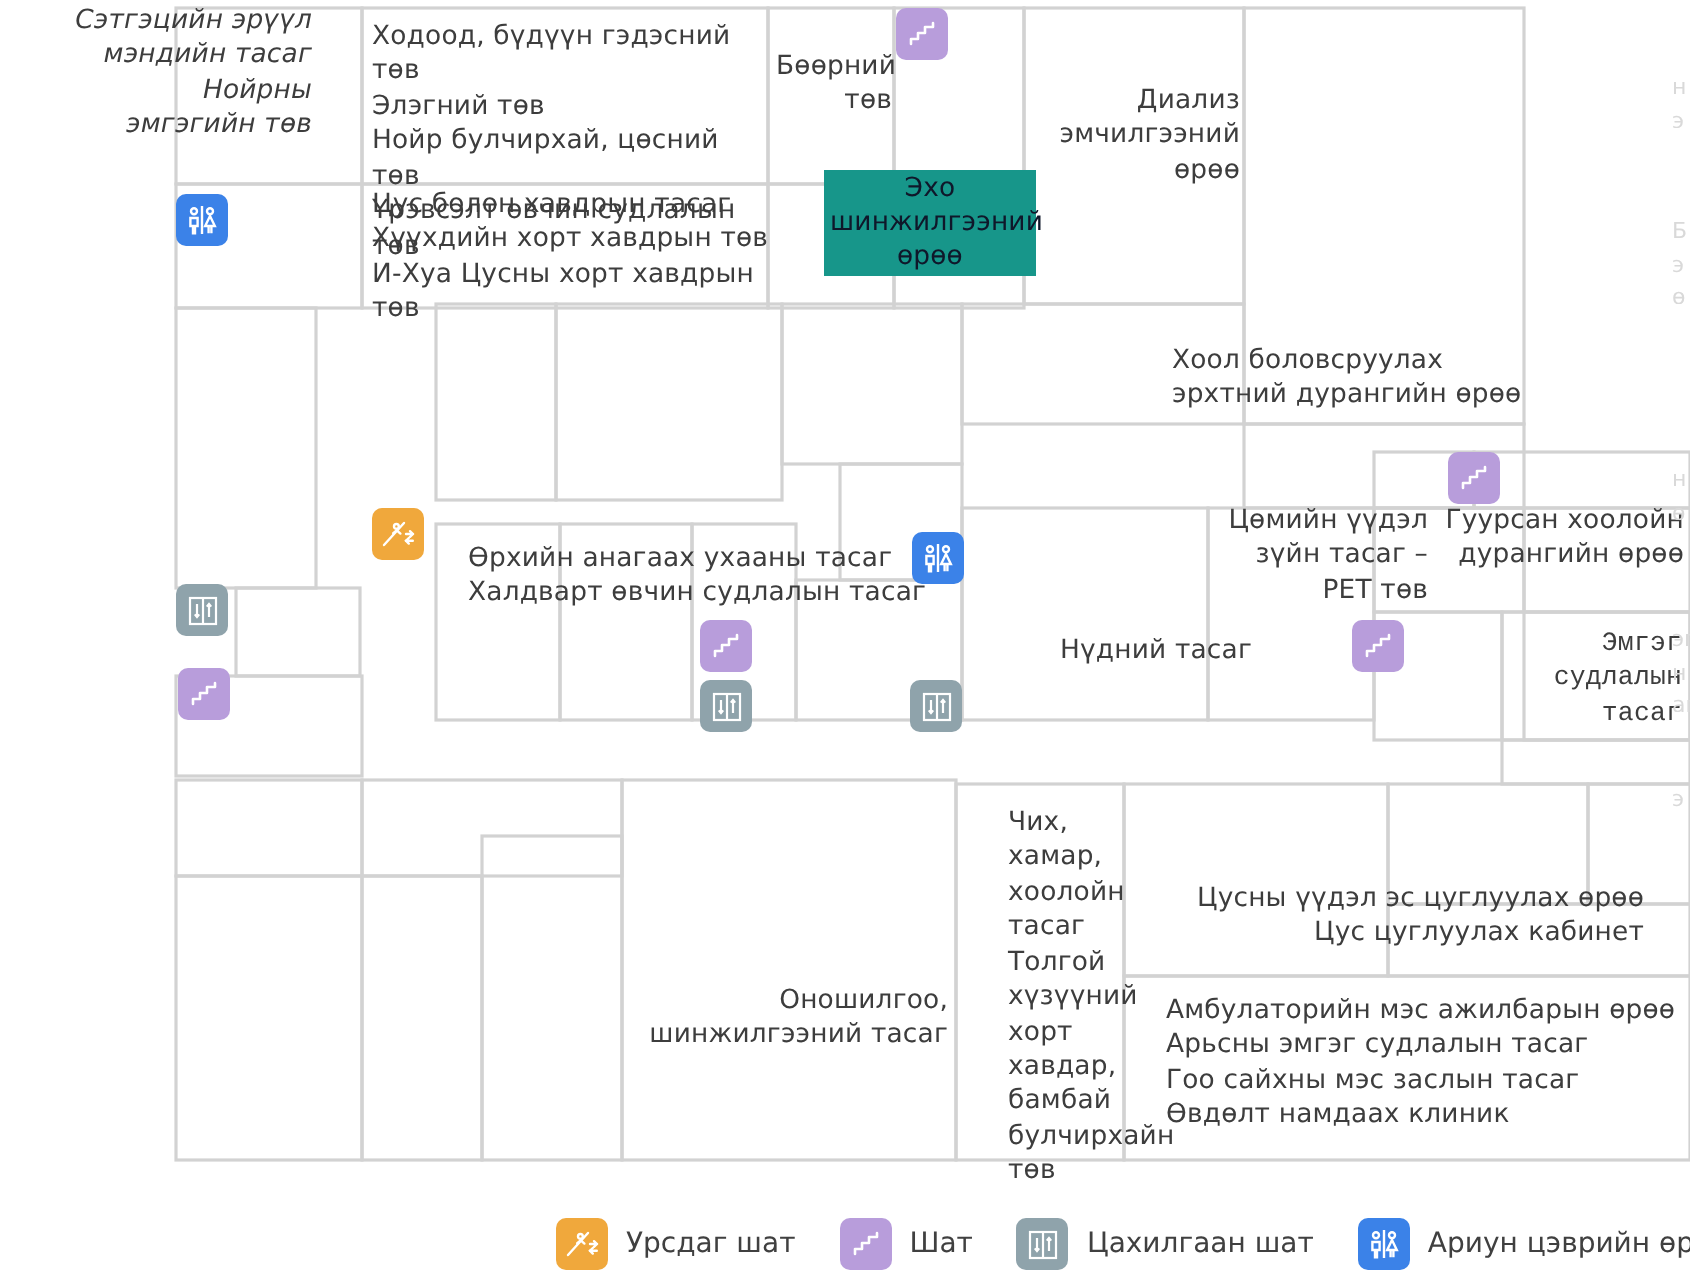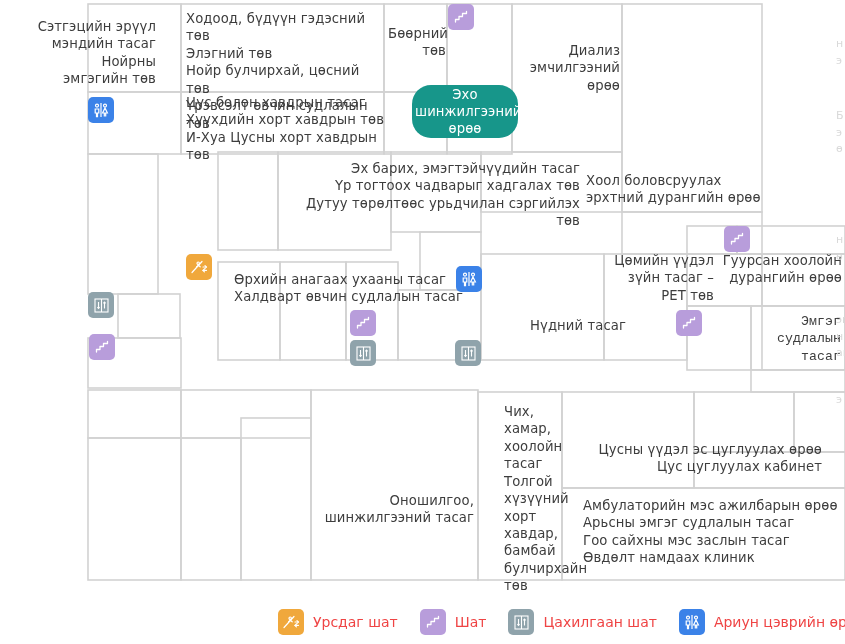--- a/index.html
+++ b/index.html
@@ -37,26 +37,25 @@
     color: #3d3d3d;
     white-space: pre-line;
     letter-spacing: 0.1px;
   }
   .room-label.align-left   { text-align: left; }
   .room-label.align-right  { text-align: right; }
   .room-label.align-center { text-align: right; }
 
   .room-label.highlight {
     background: #17968a;
-    color: #ffffff;
+    color: #0f172a;
     text-align: center;
     padding: 1px 3px;
     box-sizing: border-box;
     line-height: 1.3;
-    border-radius: 19px;
   }
 
   
   .map-icon {
     position: absolute;
     width: 26px;
     height: 26px;
     border-radius: 5px;
     display: flex;
     align-items: center;
@@ -95,21 +94,21 @@
     height: 26px;
     border-radius: 5px;
     display: flex;
     align-items: center;
     justify-content: center;
     flex: 0 0 auto;
     box-sizing: border-box;
   }
   .legend-text {
     font-size: 14px;
-    color: #ef4444;
+    color: #404040;
     margin-left: 9px;
   }
 
   
   .edge-ghost {
     position: absolute;
     color: #d9d9d9;
     font-size: 11px;
     line-height: 1.5;
     white-space: pre-line;
@@ -180,21 +179,21 @@
       <rect x="694" y="452" width="151" height="36"></rect>
 
       <rect x="562" y="488" width="283" height="92"></rect>
 
       <rect x="762" y="306" width="83" height="64"></rect>
       <rect x="751" y="370" width="94" height="22"></rect>
 
     </g>
   </svg>
 
-  <div class="room-label align-right" style="left:18px; top:18px; width:138px;">Сэтгэцийн эрүүл
+  <div class="room-label align-right" style="left:18px; top:2px; width:138px;font-style:italic;">Сэтгэцийн эрүүл
 мэндийн тасаг
 Нойрны
 эмгэгийн  төв</div>
 
   <div class="room-label align-left" style="left:186px; top:10px; width:200px;">Ходоод, бүдүүн гэдэсний төв
 Элэгний төв
 Нойр булчирхай, цөсний төв
 Үрэвсэлт өвчин судлалын төв</div>
 
   <div class="room-label align-left" style="left:186px; top:94px; width:200px;">Цус болон хавдрын тасаг
@@ -205,23 +204,20 @@
 төв</div>
 
   <div class="room-label highlight" style="left:412px; top:85px; width:106px;">Эхо
 шинжилгээний
 өрөө</div>
 
   <div class="room-label align-center" style="left:516px; top:42px; width:104px;">Диализ
 эмчилгээний
 өрөө</div>
 
-  <div class="room-label align-center" style="left:300px; top:160px; width:280px;">Эх барих, эмэгтэйчүүдийн тасаг
-Үр тогтоох чадварыг хадгалах төв
-Дутуу төрөлтөөс урьдчилан сэргийлэх төв</div>
 
   <div class="room-label align-left" style="left:586px; top:172px; width:180px;">Хоол боловсруулах
 эрхтний дурангийн өрөө</div>
 
   <div class="room-label align-left" style="left:234px; top:271px; width:230px;">Өрхийн анагаах ухааны тасаг
 Халдварт өвчин судлалын тасаг</div>
 
   <div class="room-label align-center" style="left:608px; top:252px; width:106px;">Цөмийн үүдэл
 зүйн тасаг –
 PET төв</div>

